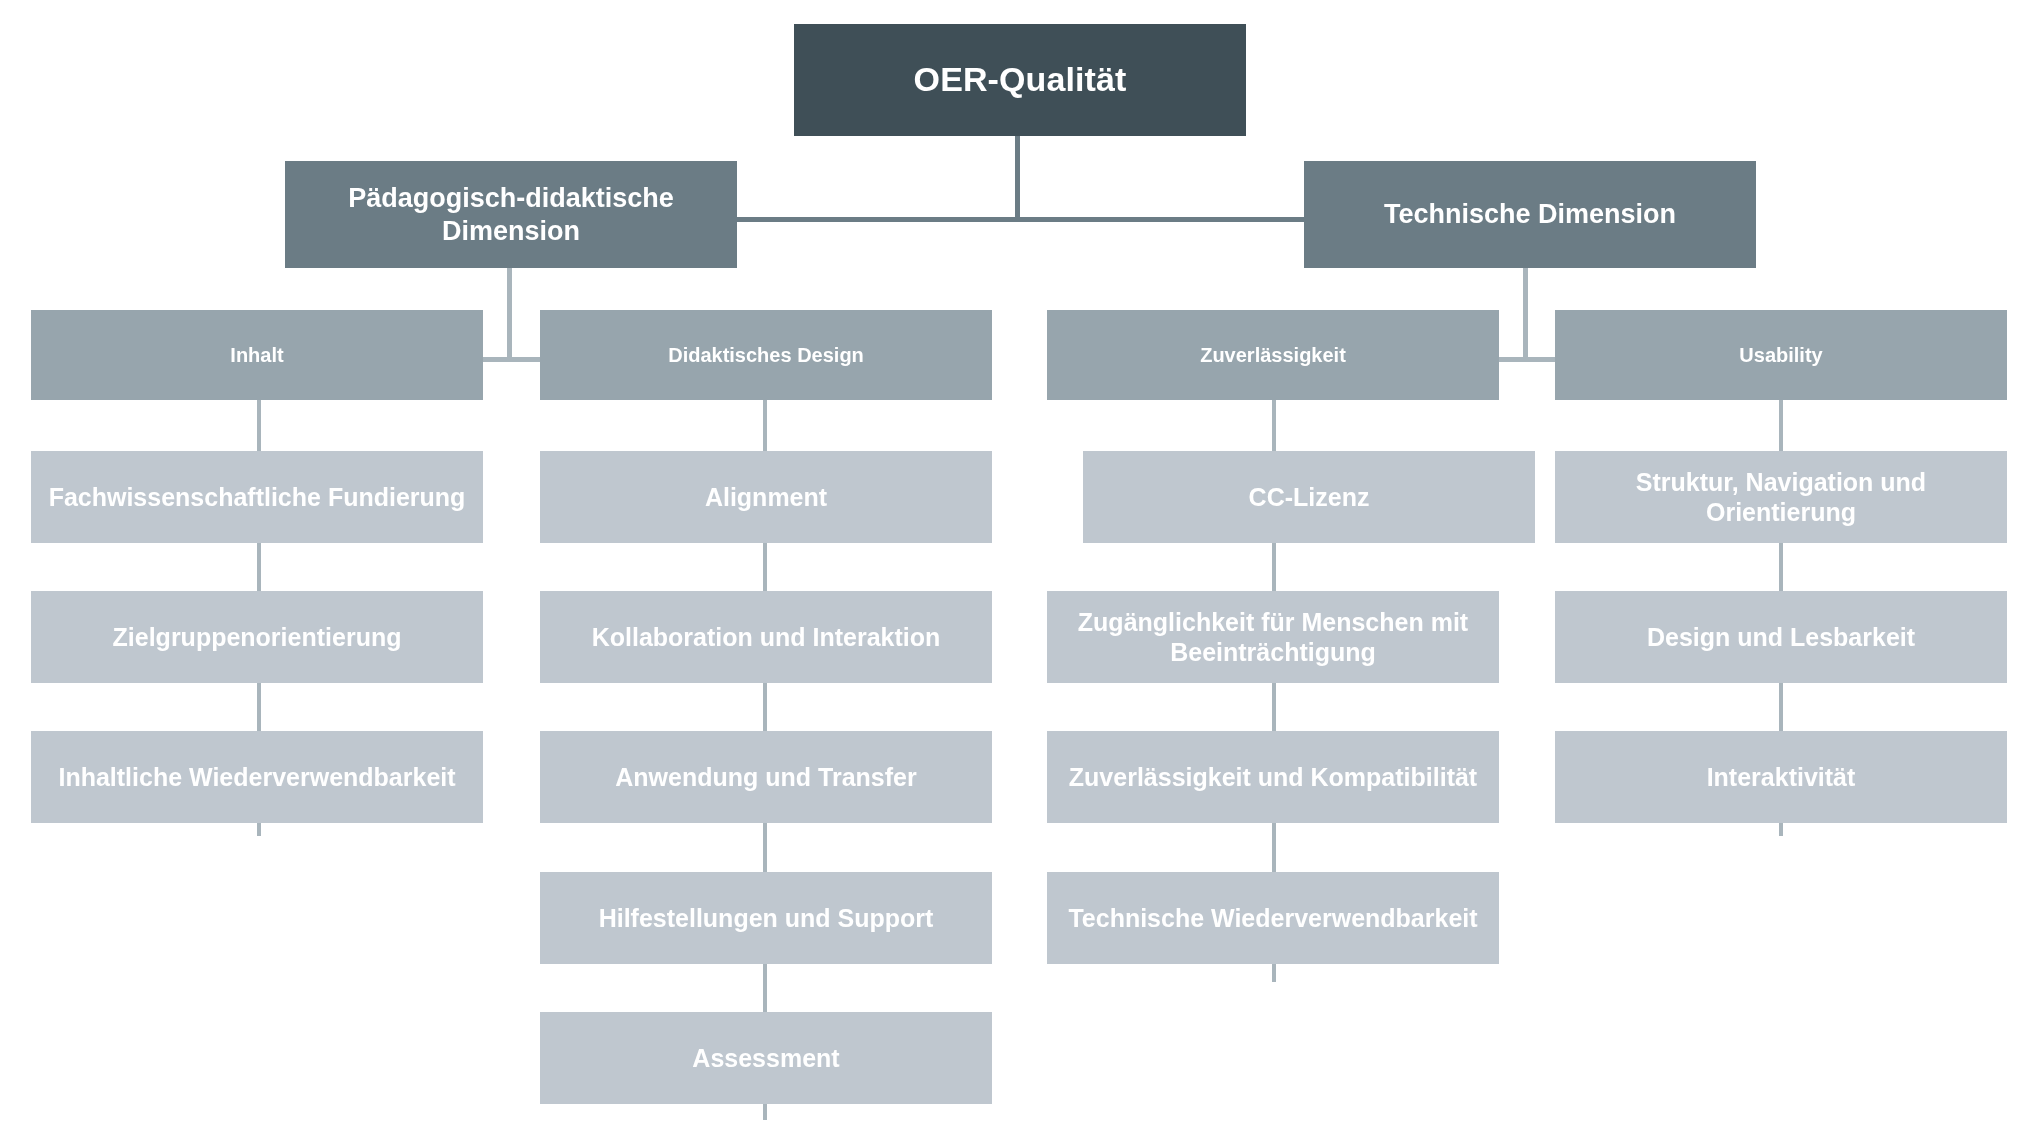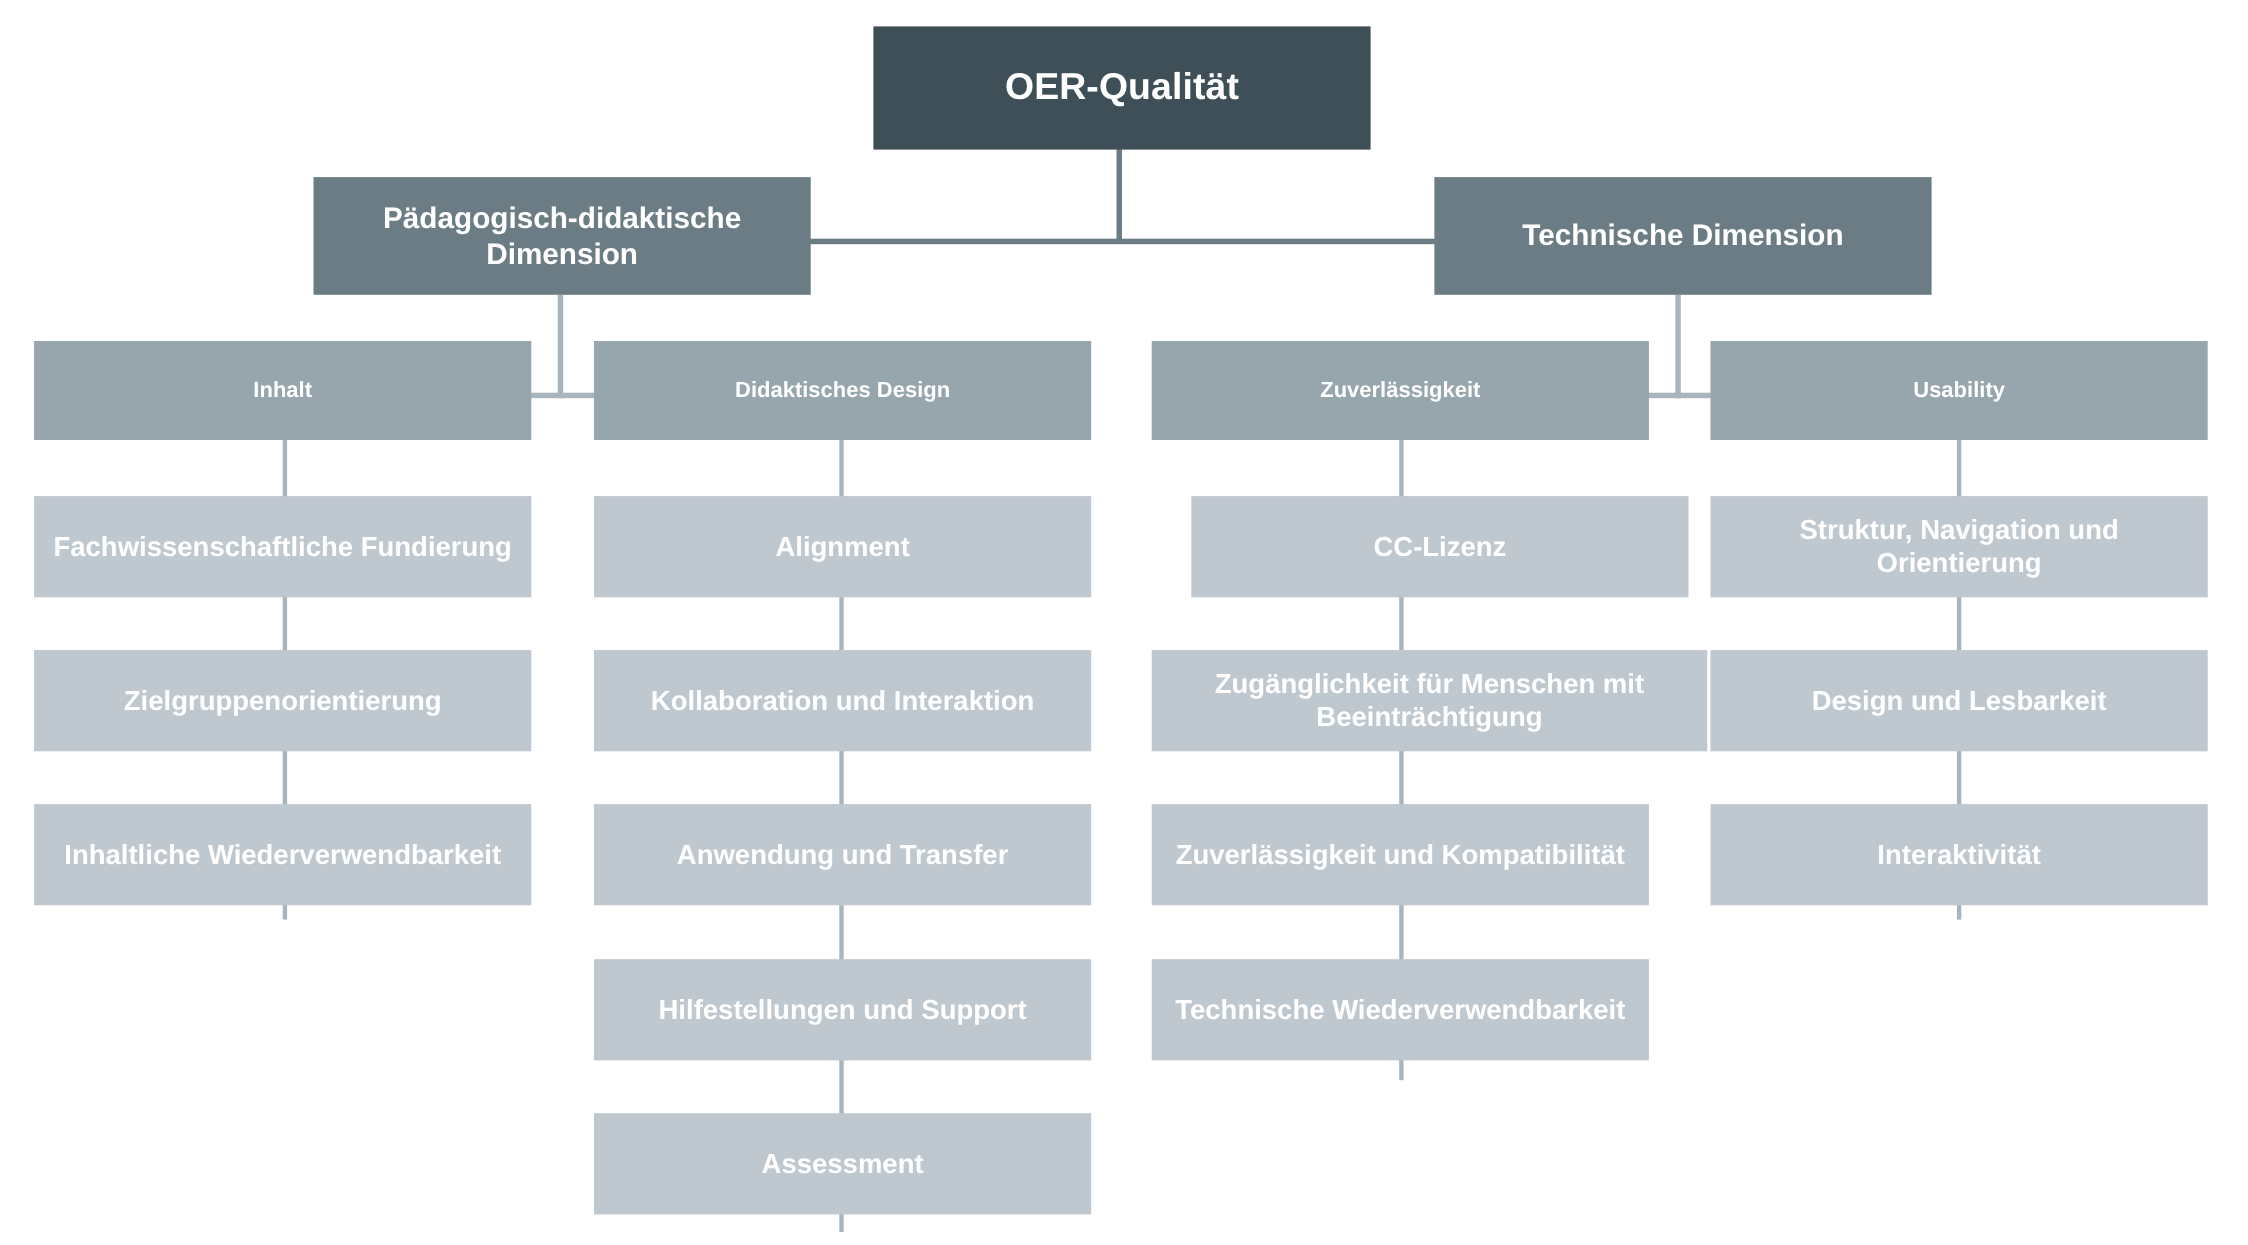--- a/index.html
+++ b/index.html
@@ -134,21 +134,21 @@
   <div class="node lvl-leaf" style="left:540px; top:872px; width:452px; height:92px;">
     <span>Hilfestellungen und Support</span>
   </div>
   <div class="node lvl-leaf" style="left:540px; top:1012px; width:452px; height:92px;">
     <span>Assessment</span>
   </div>
 
   <div class="node lvl-leaf" style="left:1047px; top:451px; width:452px; height:92px;margin-left:36px;">
     <span>CC-Lizenz</span>
   </div>
-  <div class="node lvl-leaf" style="left:1047px; top:591px; width:505px; height:92px;">
+  <div class="node lvl-leaf" style="left:1047px; top:591px; width:452px; height:92px;">
     <span>Zugänglichkeit für Menschen mit Beeinträchtigung</span>
   </div>
   <div class="node lvl-leaf" style="left:1047px; top:731px; width:452px; height:92px;">
     <span>Zuverlässigkeit und Kompatibilität</span>
   </div>
   <div class="node lvl-leaf" style="left:1047px; top:872px; width:452px; height:92px;">
     <span>Technische Wiederverwendbarkeit</span>
   </div>
 
   <div class="node lvl-leaf" style="left:1555px; top:451px; width:452px; height:92px;">

